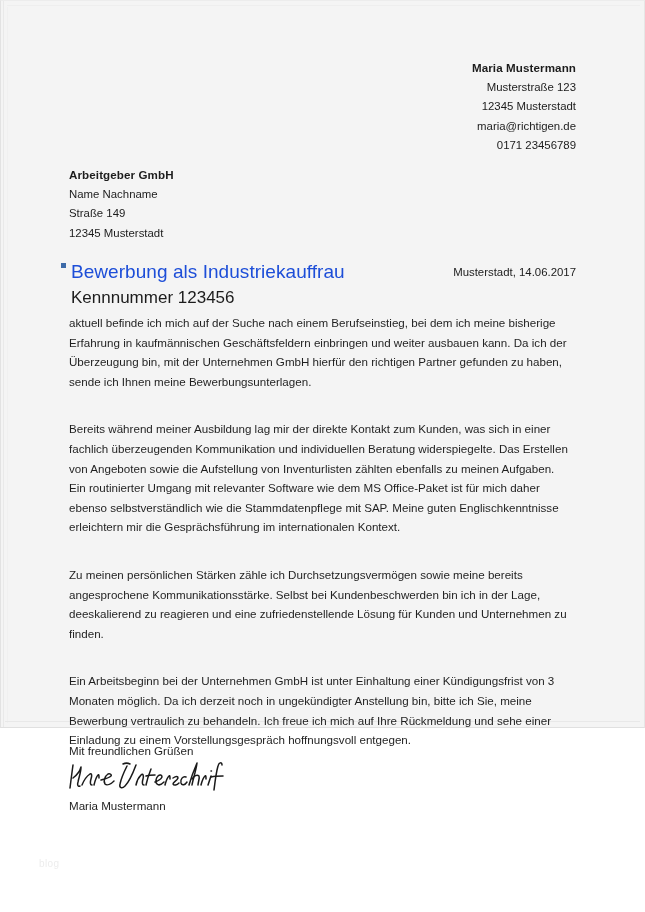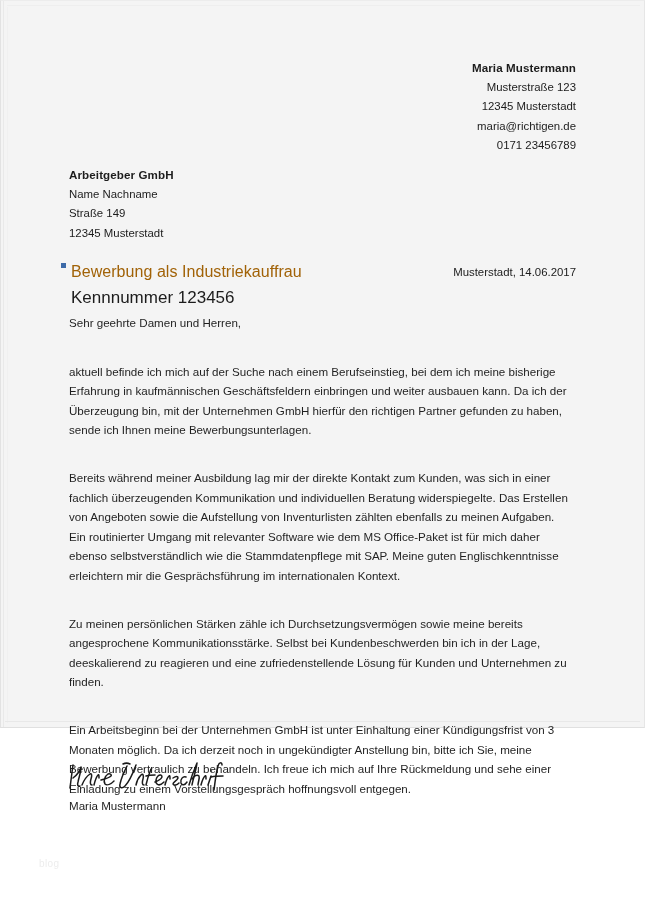--- a/index.html
+++ b/index.html
@@ -101,22 +101,22 @@
 
   
   .subject-wrap {
     position: absolute;
     left: 68px;
     top: 261px;
     width: 500px;
   }
   .subject {
     position: relative;
-    color: #a16207;
-    font-size: 16px;
+    color: #1d4ed8;
+    font-size: 19px;
     line-height: 20px;
     letter-spacing: .05px;
     padding-left: 2px;
   }
   .subject-marker {
     position: absolute;
     left: -8px;
     top: 1px;
     width: 5px;
     height: 5px;
@@ -207,27 +207,27 @@
 
     <div class="subject-wrap">
       <div class="subject">
         <span class="subject-marker"></span>
         <span>Bewerbung als Industriekauffrau</span>
       </div>
       <div class="refnum">Kennnummer 123456</div>
     </div>
 
     <div class="body-block">
-      <p class="salutation">Sehr geehrte Damen und Herren,</p>
       <p class="para">aktuell befinde ich mich auf der Suche nach einem Berufseinstieg, bei dem ich meine bisherige Erfahrung in kaufmännischen Geschäftsfeldern einbringen und weiter ausbauen kann. Da ich der Überzeugung bin, mit der Unternehmen GmbH hierfür den richtigen Partner gefunden zu haben, sende ich Ihnen meine Bewerbungsunterlagen.</p>
       <p class="para">Bereits während meiner Ausbildung lag mir der direkte Kontakt zum Kunden, was sich in einer fachlich überzeugenden Kommunikation und individuellen Beratung widerspiegelte. Das Erstellen von Angeboten sowie die Aufstellung von Inventurlisten zählten ebenfalls zu meinen Aufgaben. Ein routinierter Umgang mit relevanter Software wie dem MS Office-Paket ist für mich daher ebenso selbstverständlich wie die Stammdatenpflege mit SAP. Meine guten Englischkenntnisse erleichtern mir die Gesprächsführung im internationalen Kontext.</p>
       <p class="para">Zu meinen persönlichen Stärken zähle ich Durchsetzungsvermögen sowie meine bereits angesprochene Kommunikationsstärke. Selbst bei Kundenbeschwerden bin ich in der Lage, deeskalierend zu reagieren und eine zufriedenstellende Lösung für Kunden und Unternehmen zu finden.</p>
       <p class="para">Ein Arbeitsbeginn bei der Unternehmen GmbH ist unter Einhaltung einer Kündigungsfrist von 3 Monaten möglich. Da ich derzeit noch in ungekündigter Anstellung bin, bitte ich Sie, meine Bewerbung vertraulich zu behandeln. Ich freue ich mich auf Ihre Rückmeldung und sehe einer Einladung zu einem Vorstellungsgespräch hoffnungsvoll entgegen.</p>
     </div>
 
+    <div class="closing">Mit freundlichen Grüßen</div>
 
     <svg class="signature" viewBox="0 0 160 42">
       <g fill="none" stroke="#1a1a1a" stroke-width="1.5" stroke-linecap="round" stroke-linejoin="round">
 
         <path d="M5 30 C6 22 7 14 8 7"></path>
         <path d="M8 20 C12 17 15 13 16 9 C16 14 14 19 13 24 C12 27 13 29 15 28"></path>
 
         <path d="M17 27 C19 22 22 18 25 16 C27 15 27 18 26 21 C25 24 25 27 27 27"></path>
         <path d="M29 27 C30 23 31 19 33 17 C34 16 34 18 34 20"></path>
         <path d="M36 22 C40 21 44 20 46 18 C47 17 45 15 43 16 C40 18 38 23 40 26 C42 28 46 26 49 23"></path>

